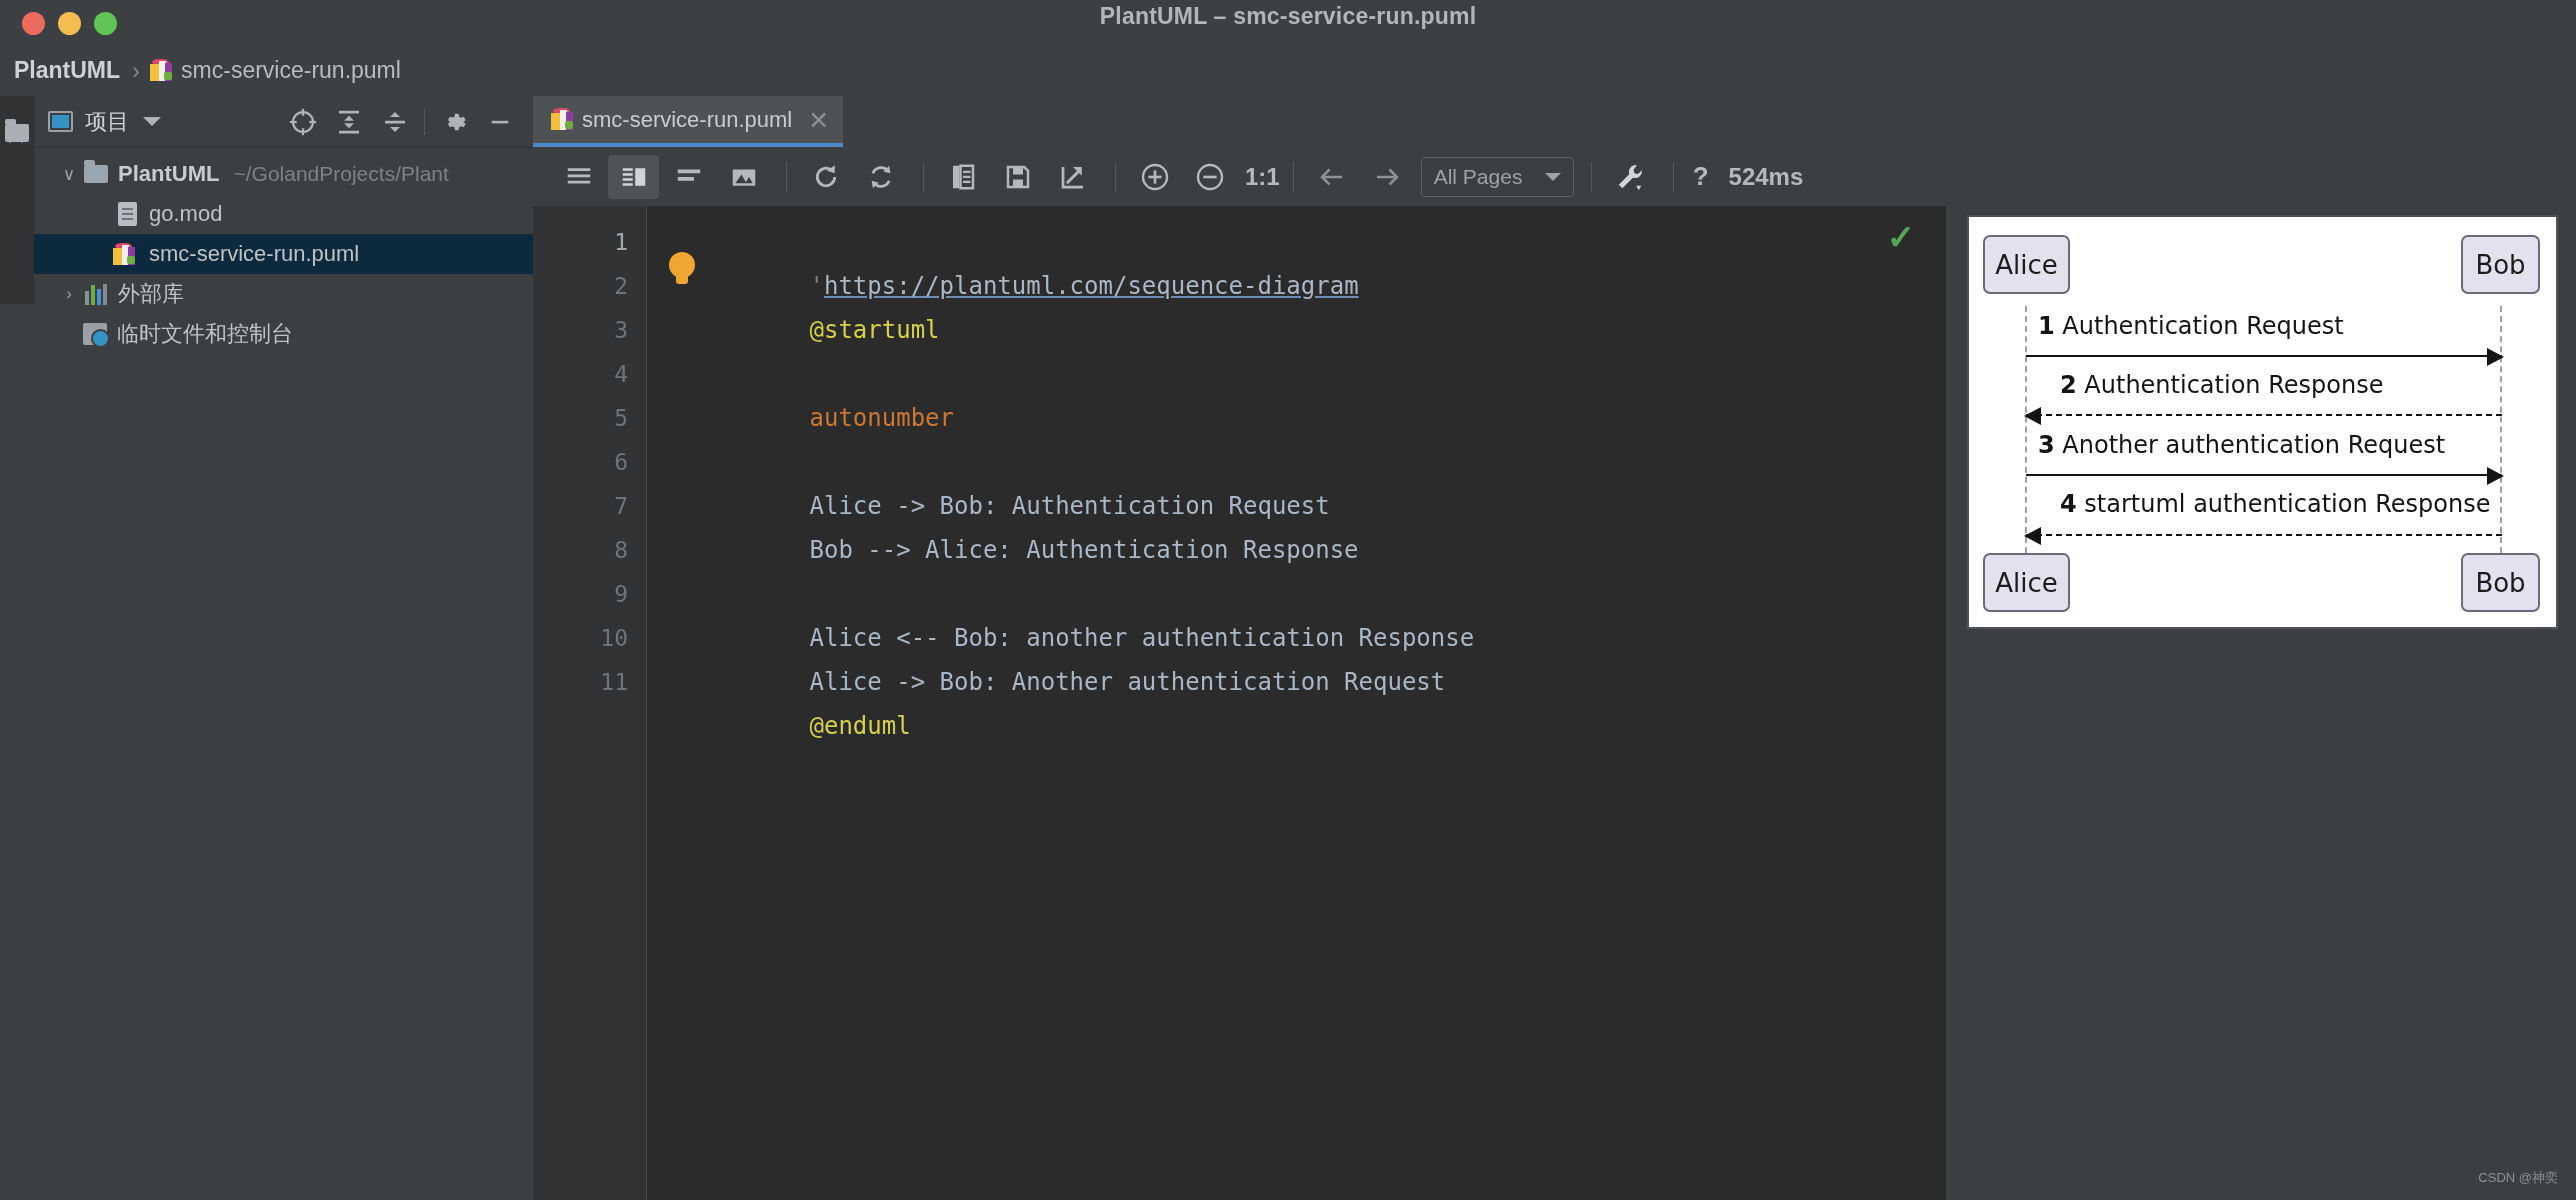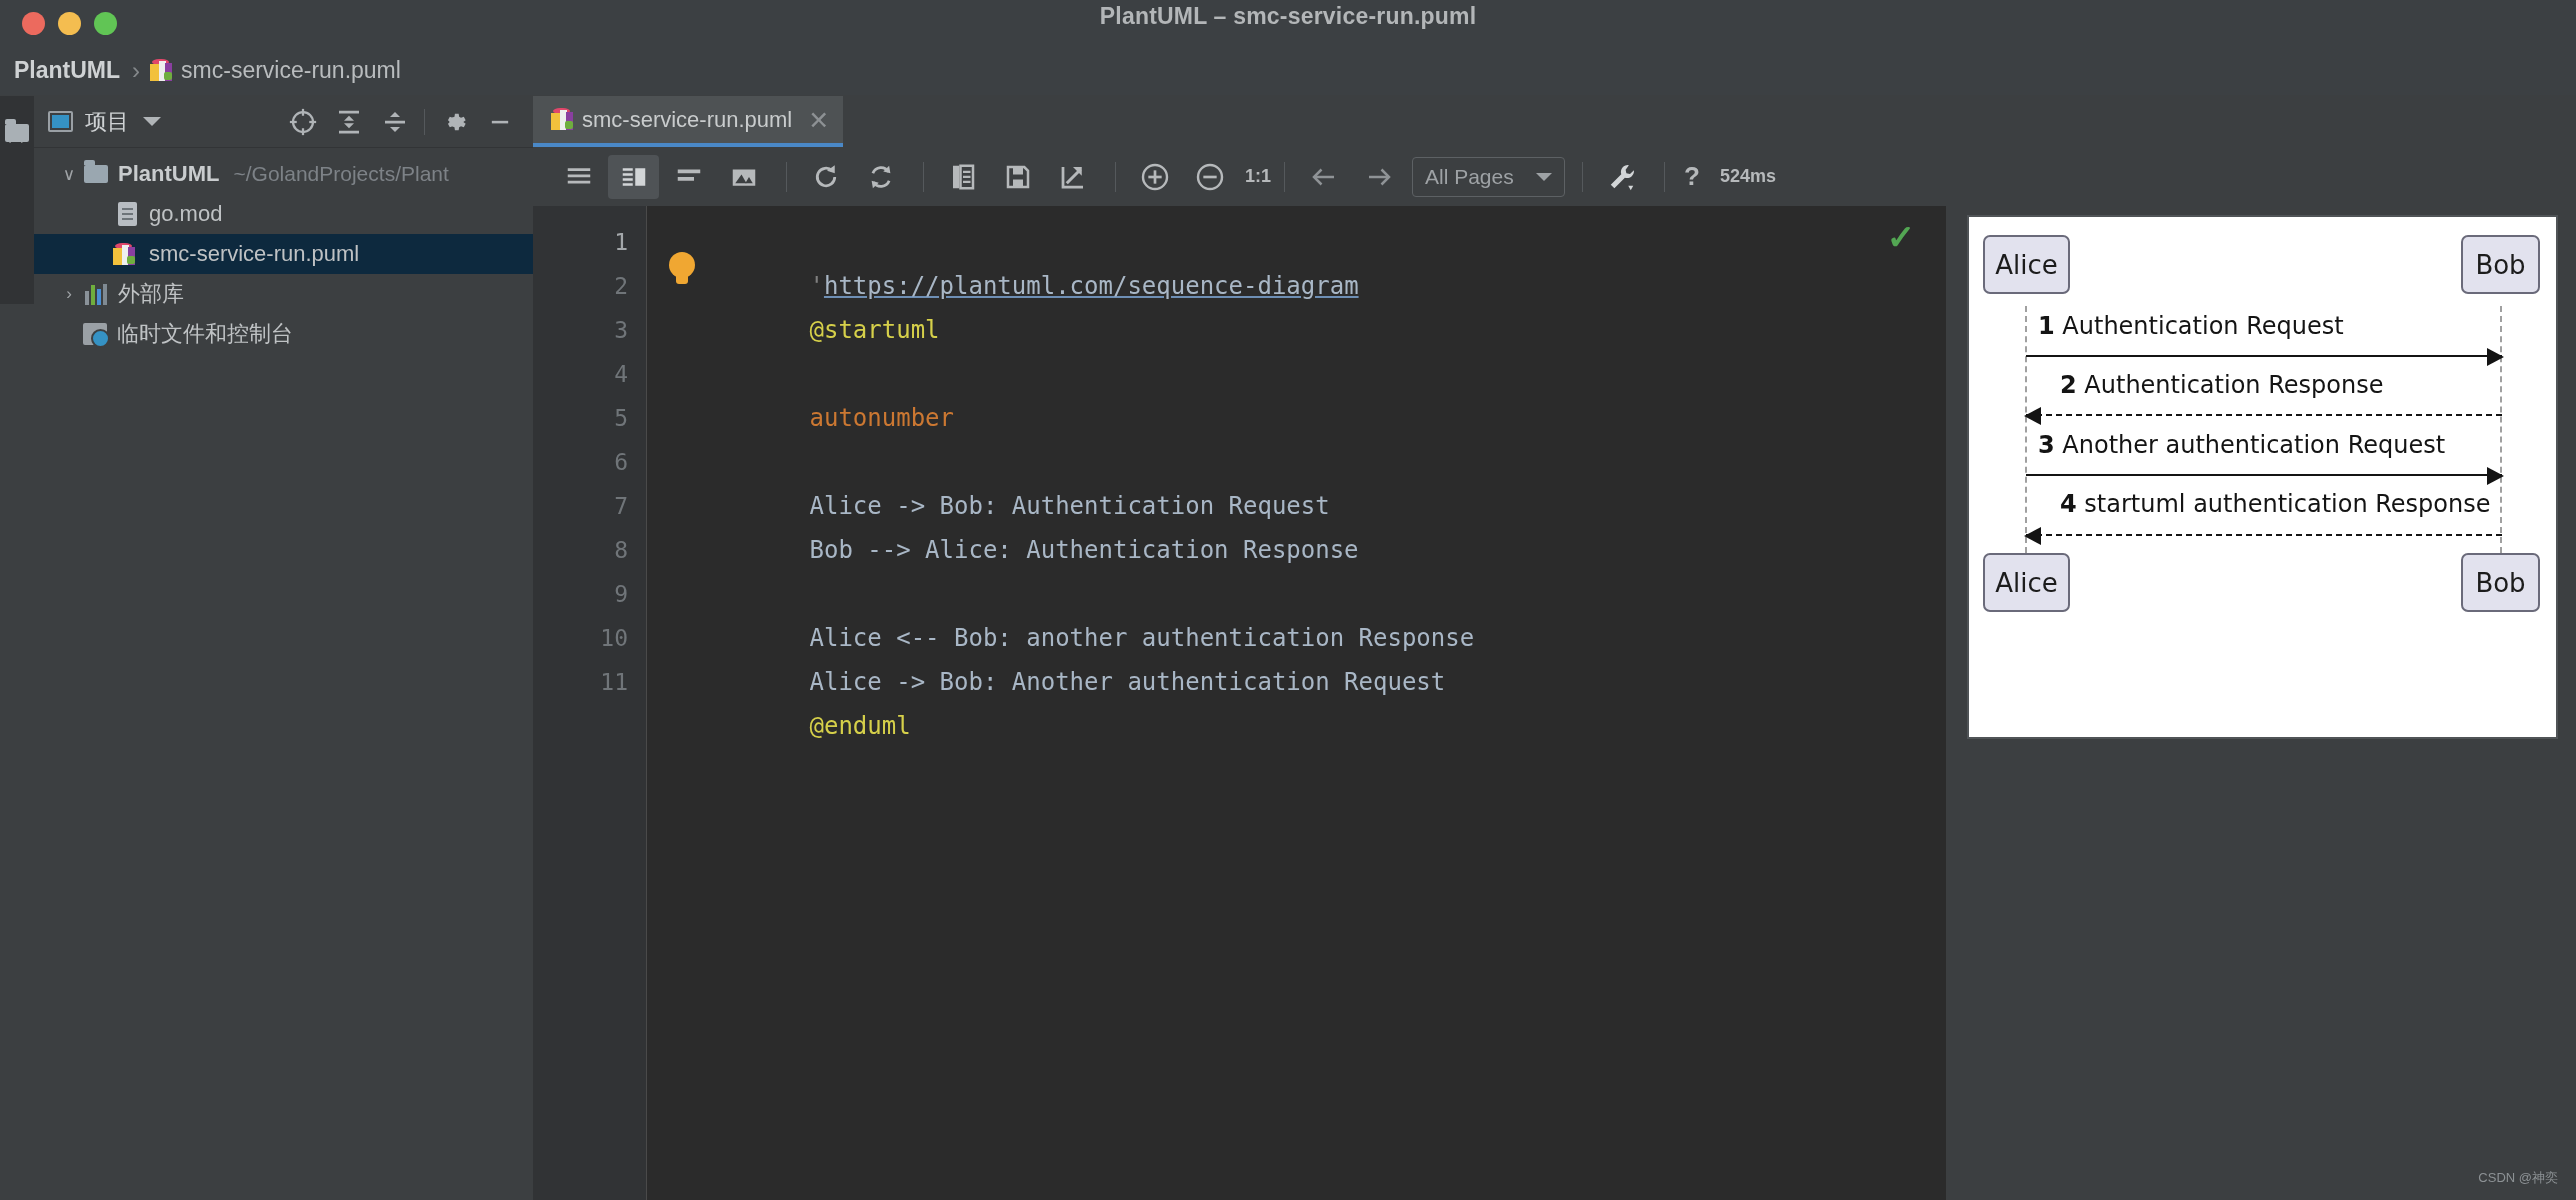--- a/index.html
+++ b/index.html
@@ -182,21 +182,21 @@
     display: flex; align-items: center;
     padding-left: 20px; gap: 0;
   }
   .pt-btn {
     width: 51px; height: 44px; display: flex;
     align-items: center; justify-content: center;
     border-radius: 4px; margin-right: 4px;
   }
   .pt-btn.active { background: #4f5356; }
   .pt-div { width:1px; height: 30px; background: #55595c; margin: 0 13px; }
-  .pt-label { font-size: 18px; color: #b6b9bb; font-weight: bold; margin-left: 6px;}
+  .pt-label { font-size: 24px; color: #b6b9bb; font-weight: bold; margin-left: 6px;}
   .pages-select {
     height: 40px; min-width: 153px; border: 1px solid #5d6164;
     border-radius: 4px; display: flex; align-items: center;
     justify-content: space-between; padding: 0 12px;
     font-size: 21px; color: #9ea2a5; margin: 0 4px;
   }
   .sel-caret {
     width:0;height:0; margin-left:12px;
     border-left: 8px solid transparent; border-right: 8px solid transparent;
     border-top: 8px solid #9ea2a5;
@@ -247,21 +247,21 @@
   }
 
   
   .preview-pane {
     position: absolute; left: 1946px; top: 96px;
     width: 630px; height: 1105px;
     background: #3c3f41;
   }
   .diagram-card {
     position: absolute; left: 21px; top: 119px;
-    width: 591px; height: 524px;
+    width: 591px; height: 414px;
     background: #ffffff;
     border: 2px solid #505457;
   }
   .uml { position: relative; width: 100%; height: 100%; }
   .lifeline {
     position: absolute; width: 0;
     border-left: 2px dashed #a0a0a0;
   }
   .actor-box {
     position: absolute;

